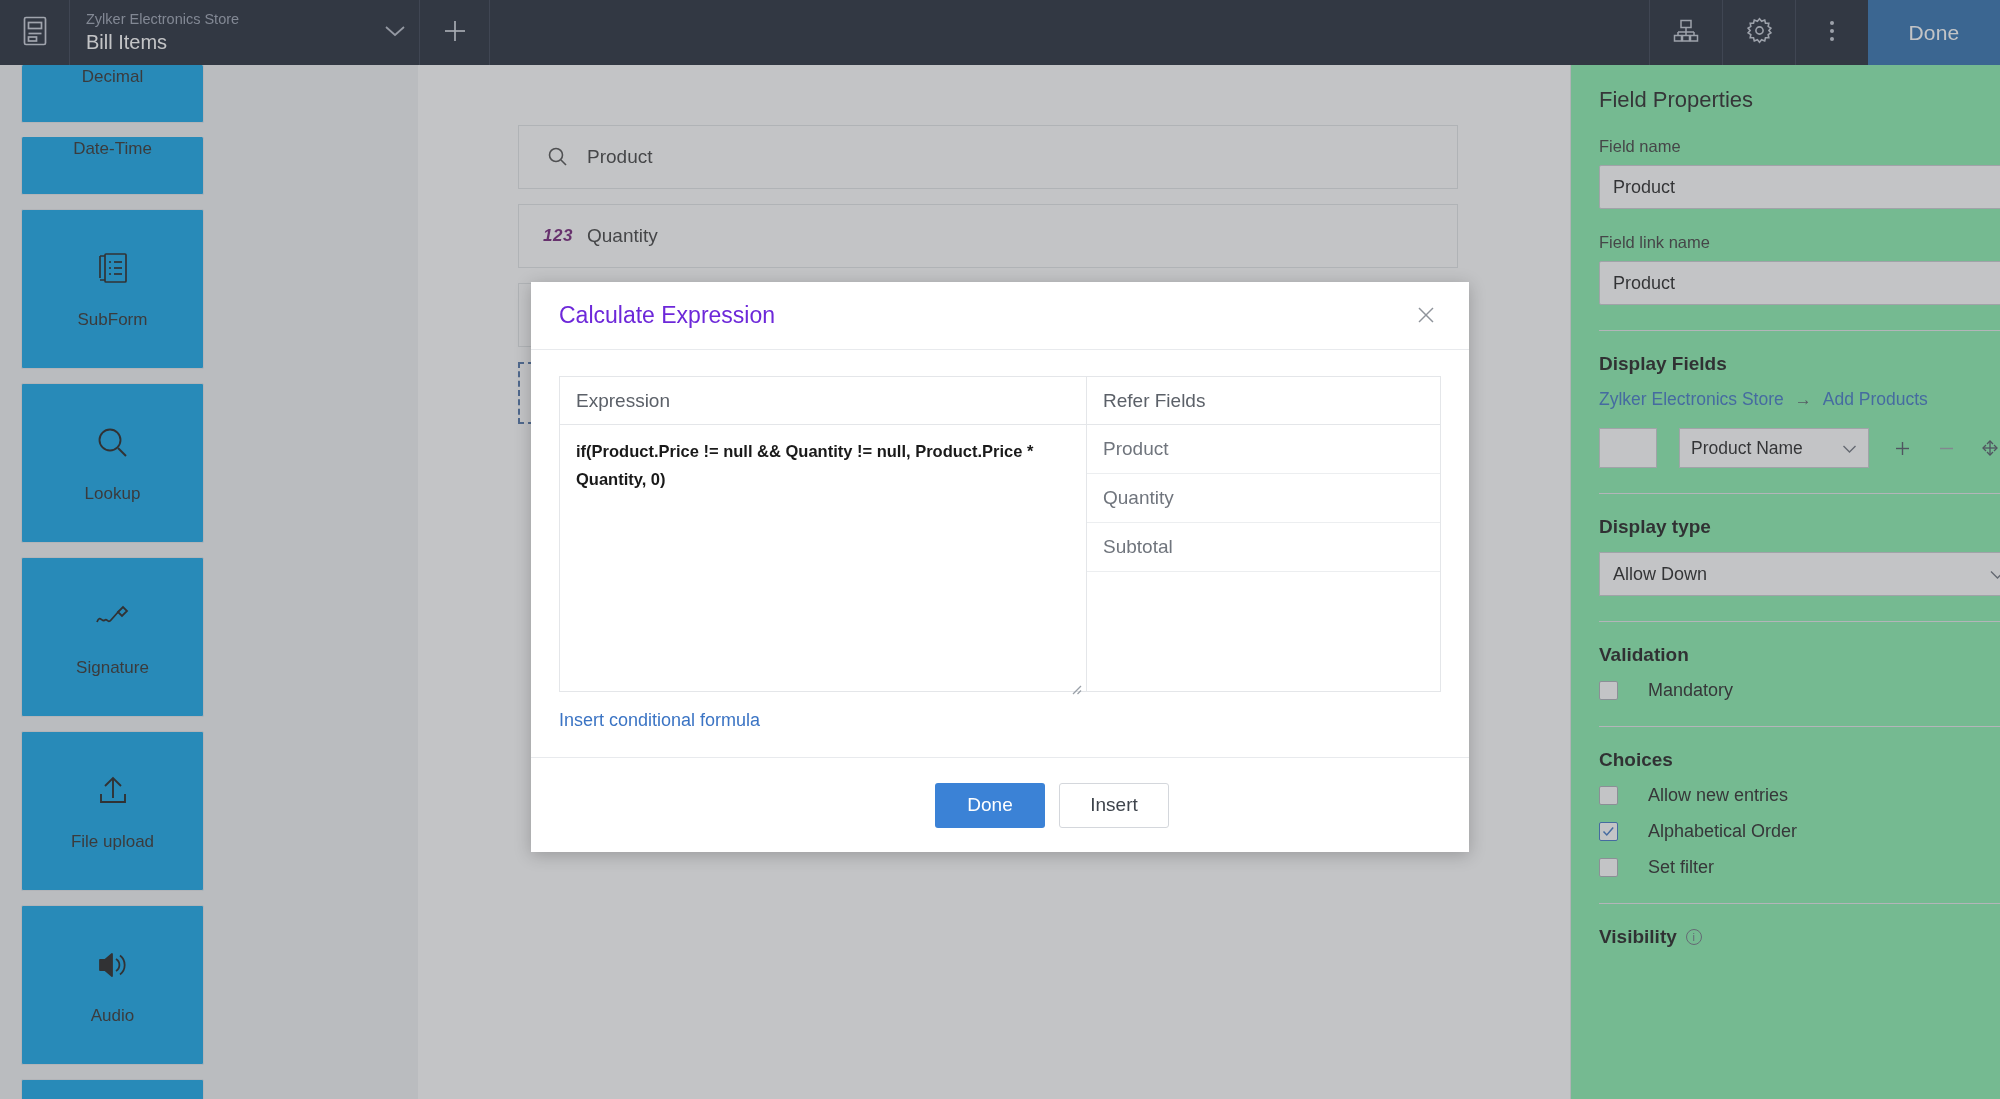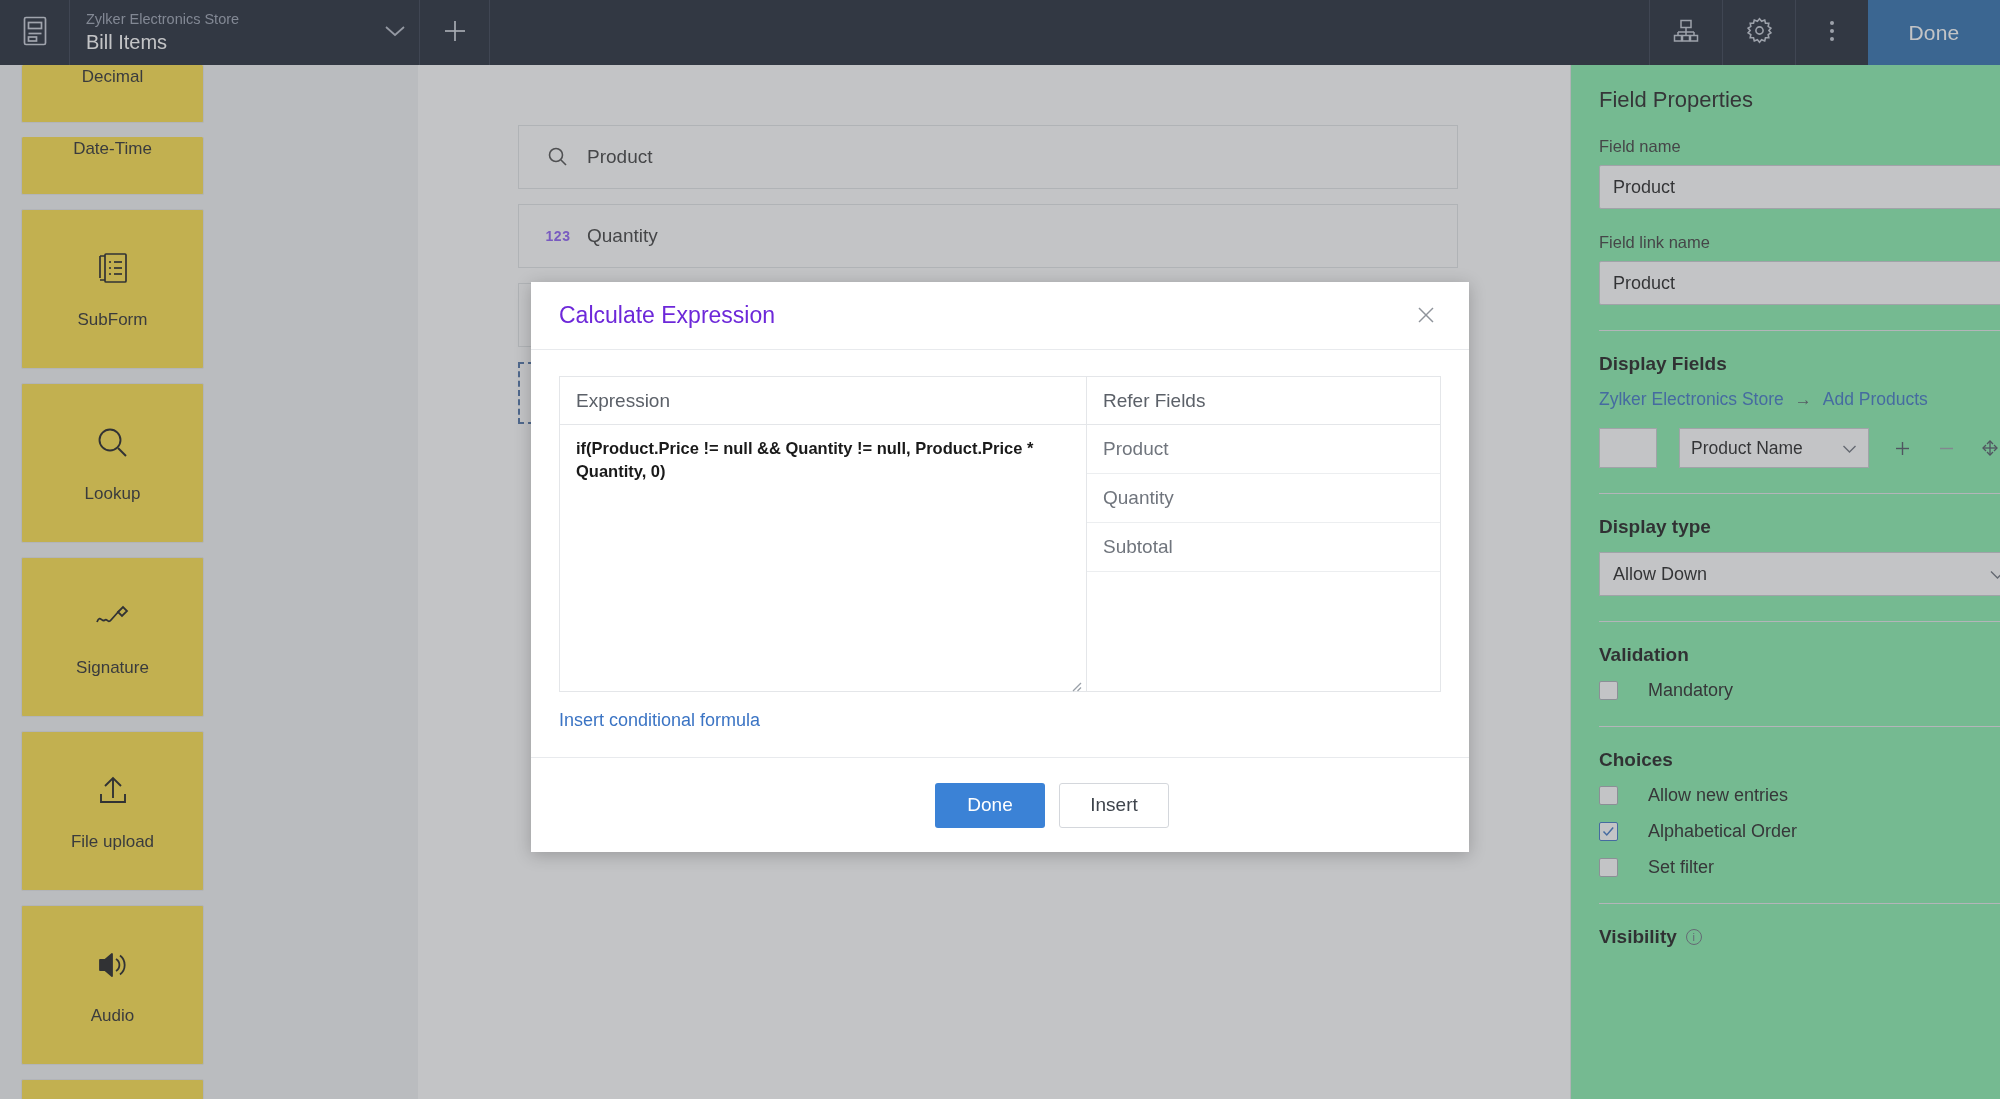--- a/index.html
+++ b/index.html
@@ -48,21 +48,21 @@
   }
 
   
   .sidebar {
     position: absolute; top: 65px; left: 0; width: 418px; height: 1034px;
     background: #f1f2f4; overflow: hidden;
   }
   .sb-grid { display: flex; flex-wrap: wrap; padding: 0 14px; }
   .sb-card {
     width: 183px; height: 160px; margin: 0 7px 14px 7px;
-    background: #fde047; border: 1px solid #e4e6ea; border-radius: 2px;
+    background: #0ea5e9; border: 1px solid #e4e6ea; border-radius: 2px;
     display: flex; flex-direction: column; align-items: center;
     justify-content: center; gap: 20px;
   }
   .sb-card.clipped-top {
     height: 58px; justify-content: flex-start; padding-top: 2px; gap: 0;
     border-top: none;
   }
   .sb-ico { height: 42px; display: flex; align-items: center; justify-content: center; }
   .sb-ico svg { stroke: #1c1c1c; fill: none; }
   .sb-lbl { font-size: 17px; color: #2a2a2a; }
@@ -73,21 +73,21 @@
     background: #ffffff;
   }
   .form-area { padding: 60px 100px 0 100px; }
   .form-row {
     height: 64px; border: 1px solid #e2e4e7; background: #fff;
     display: flex; align-items: center; padding-left: 26px;
     margin-bottom: 15px; gap: 16px;
   }
   .fr-ico { width: 26px; display: flex; align-items: center; justify-content: center; color: #4a4a4a; }
   .fr-ico svg { stroke: #4a4a4a; fill: none; }
-  .fr-num { font-size: 14px; font-weight: bold; color: #8b5cf6; letter-spacing: .5px; }
+  .fr-num { font-size: 17px; font-weight: bold; color: #701a75; letter-spacing: .5px; font-style: italic; }
   .fr-dollar { font-size: 19px; font-weight: bold; color: #3c3c3c; }
   .fr-lbl { font-size: 19px; color: #3b3b3b; }
   .drop-zone {
     height: 62px; border: 2px dashed #4a6fa5; background: #ffffff; margin-top: 5px;
   }
 
   
   .rightpanel {
     position: absolute; top: 65px; left: 1558px; width: 478px; height: 1034px;
     background: #86efac; border-left: 1px solid #e2e4e7; overflow: hidden; margin-left: 12px;
@@ -157,21 +157,21 @@
   .expr-table { display: flex; border: 1px solid #e4e6e9; height: 316px; justify-content: flex-end; }
   .expr-col { width: 527px; border-right: 1px solid #e4e6e9; display: flex; flex-direction: column; }
   .refer-col { flex: 1 1 auto; display: flex; flex-direction: column; }
   .col-head {
     height: 48px; border-bottom: 1px solid #e4e6e9;
     display: flex; align-items: center; padding-left: 16px;
     font-size: 19px; color: #5b6068;
   }
   .expr-text {
     flex: 1 1 auto; padding: 12px 16px 0 16px;
-    font-size: 16.5px; color: #1a1a1a; font-weight: bold; line-height: 23px;
+    font-size: 16.5px; color: #1a1a1a; font-weight: bold; line-height: 28px;
     position: relative; word-break: break-word;
   }
   .resize-handle {
     position: absolute; right: 4px; bottom: 4px; width: 12px; height: 12px;
   }
   .resize-handle svg { stroke: #9aa0a8; }
   .refer-item {
     height: 49px; border-bottom: 1px solid #eceef0;
     display: flex; align-items: center; padding-left: 16px;
     font-size: 19px; color: #70757d;

